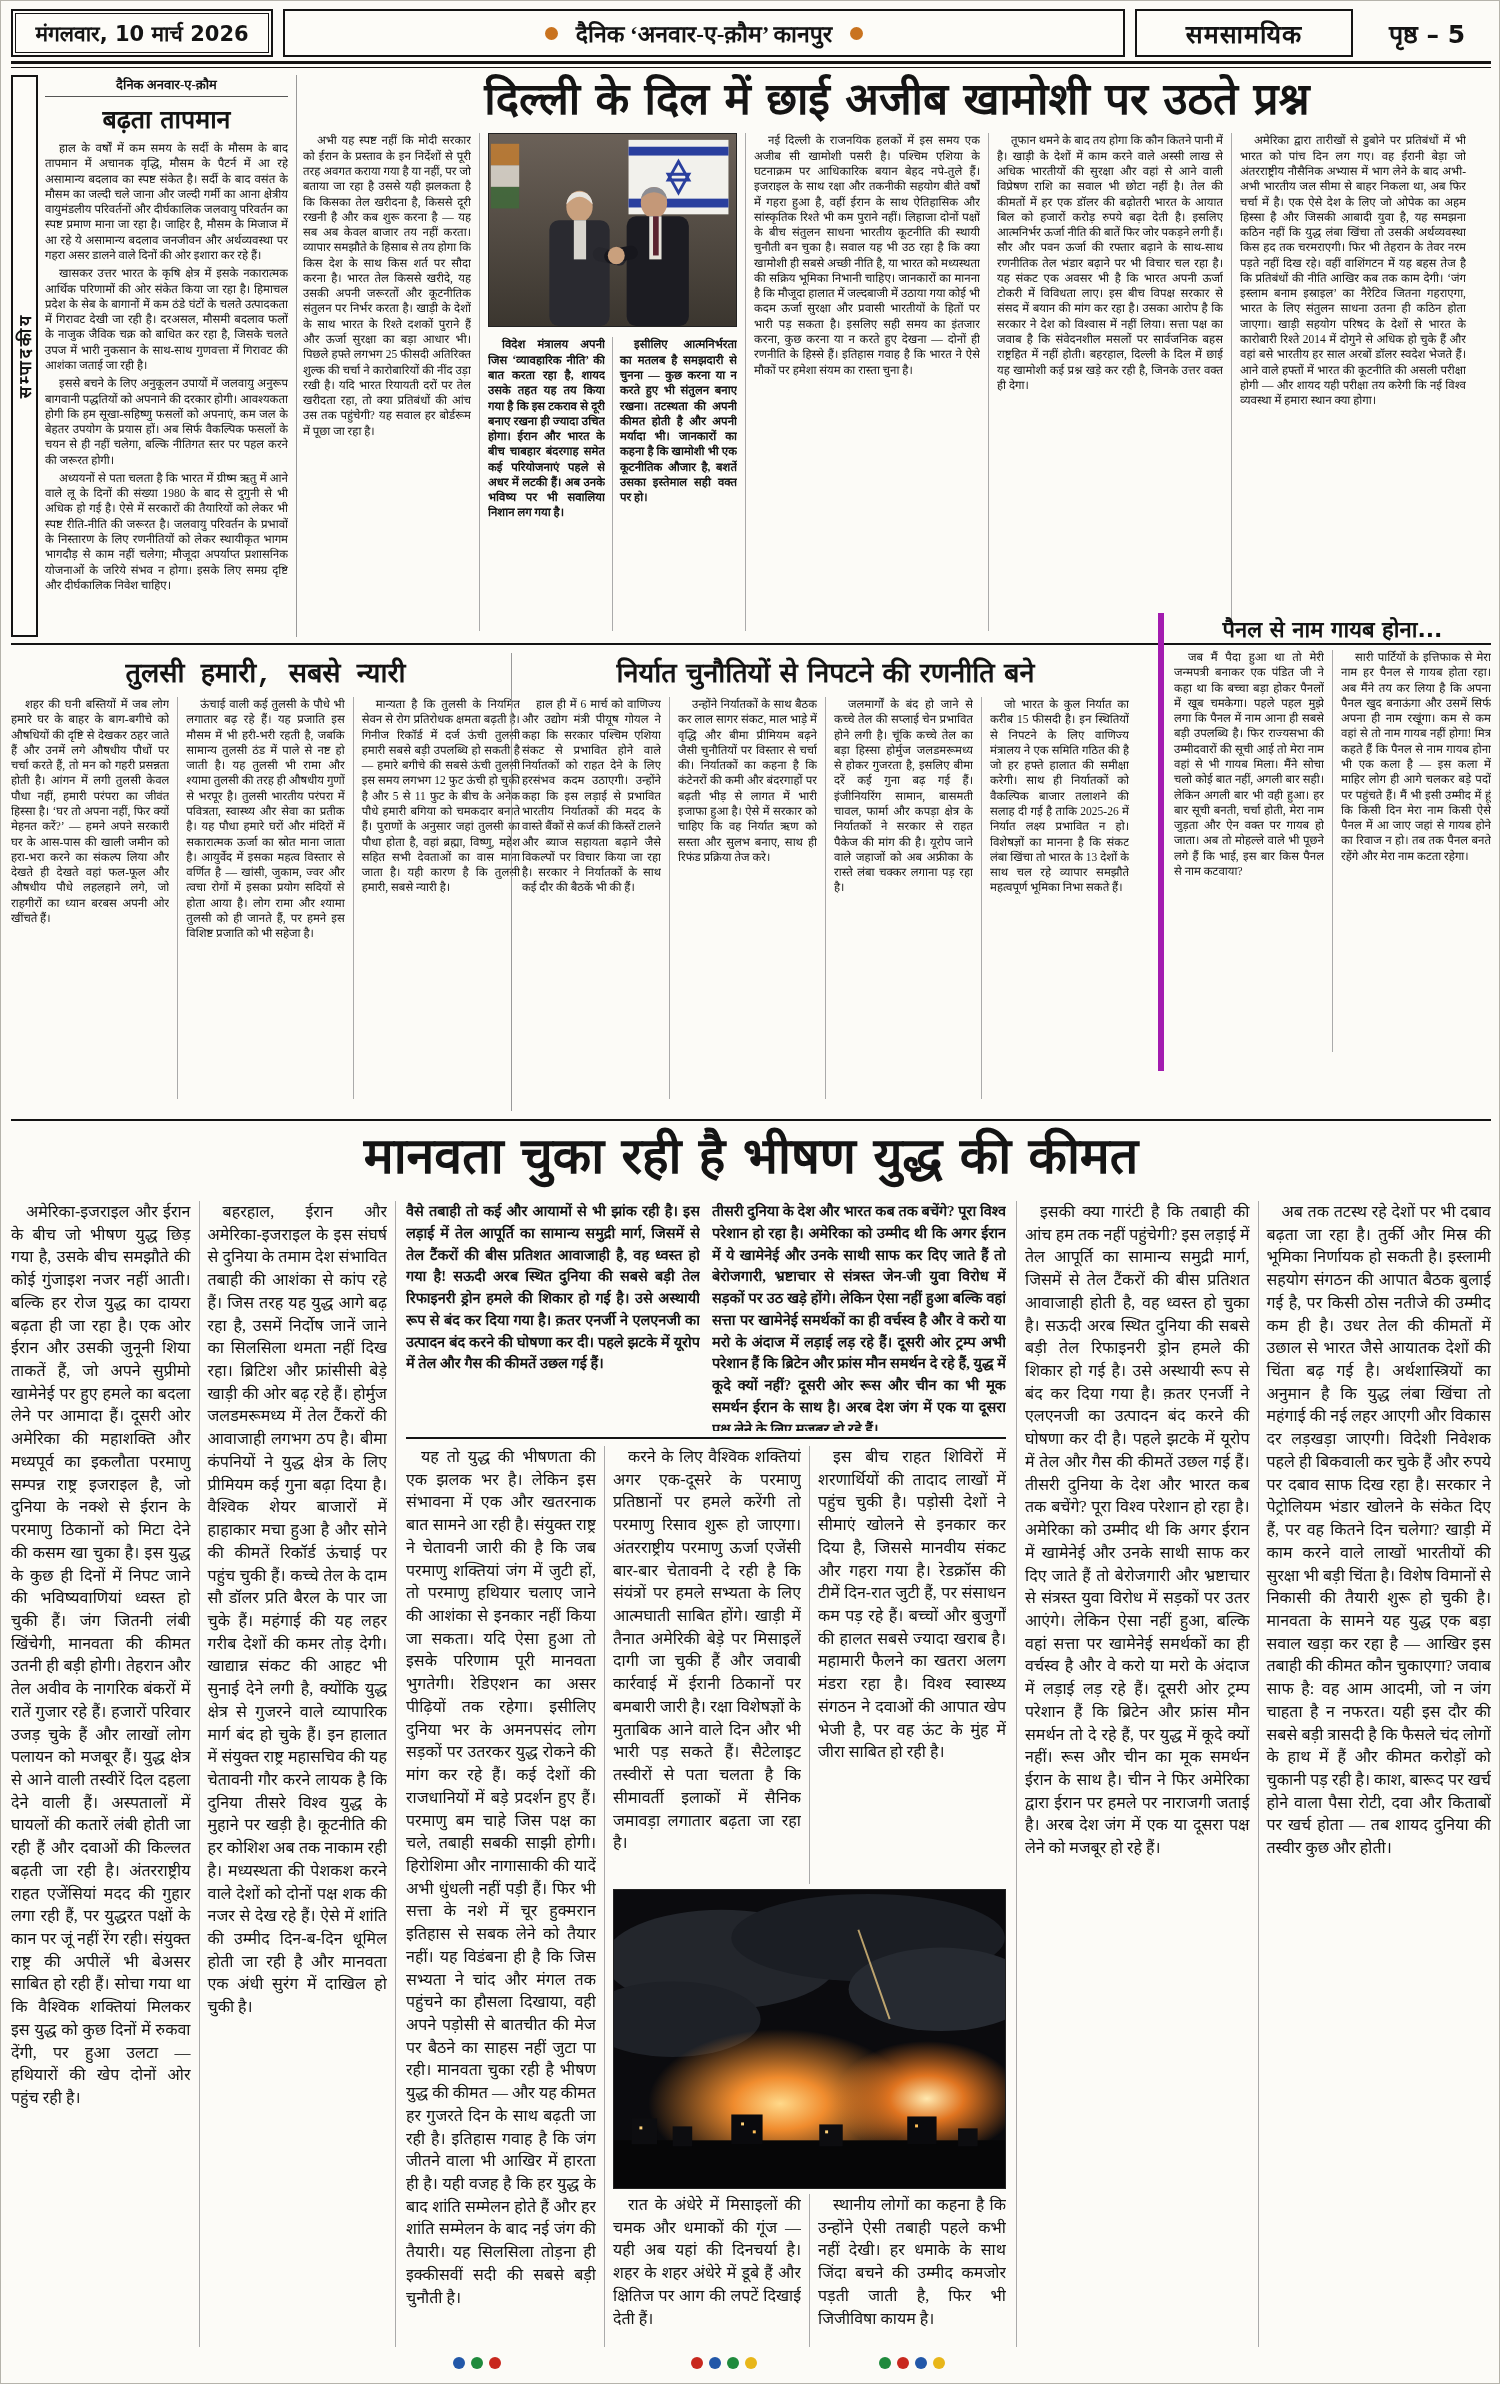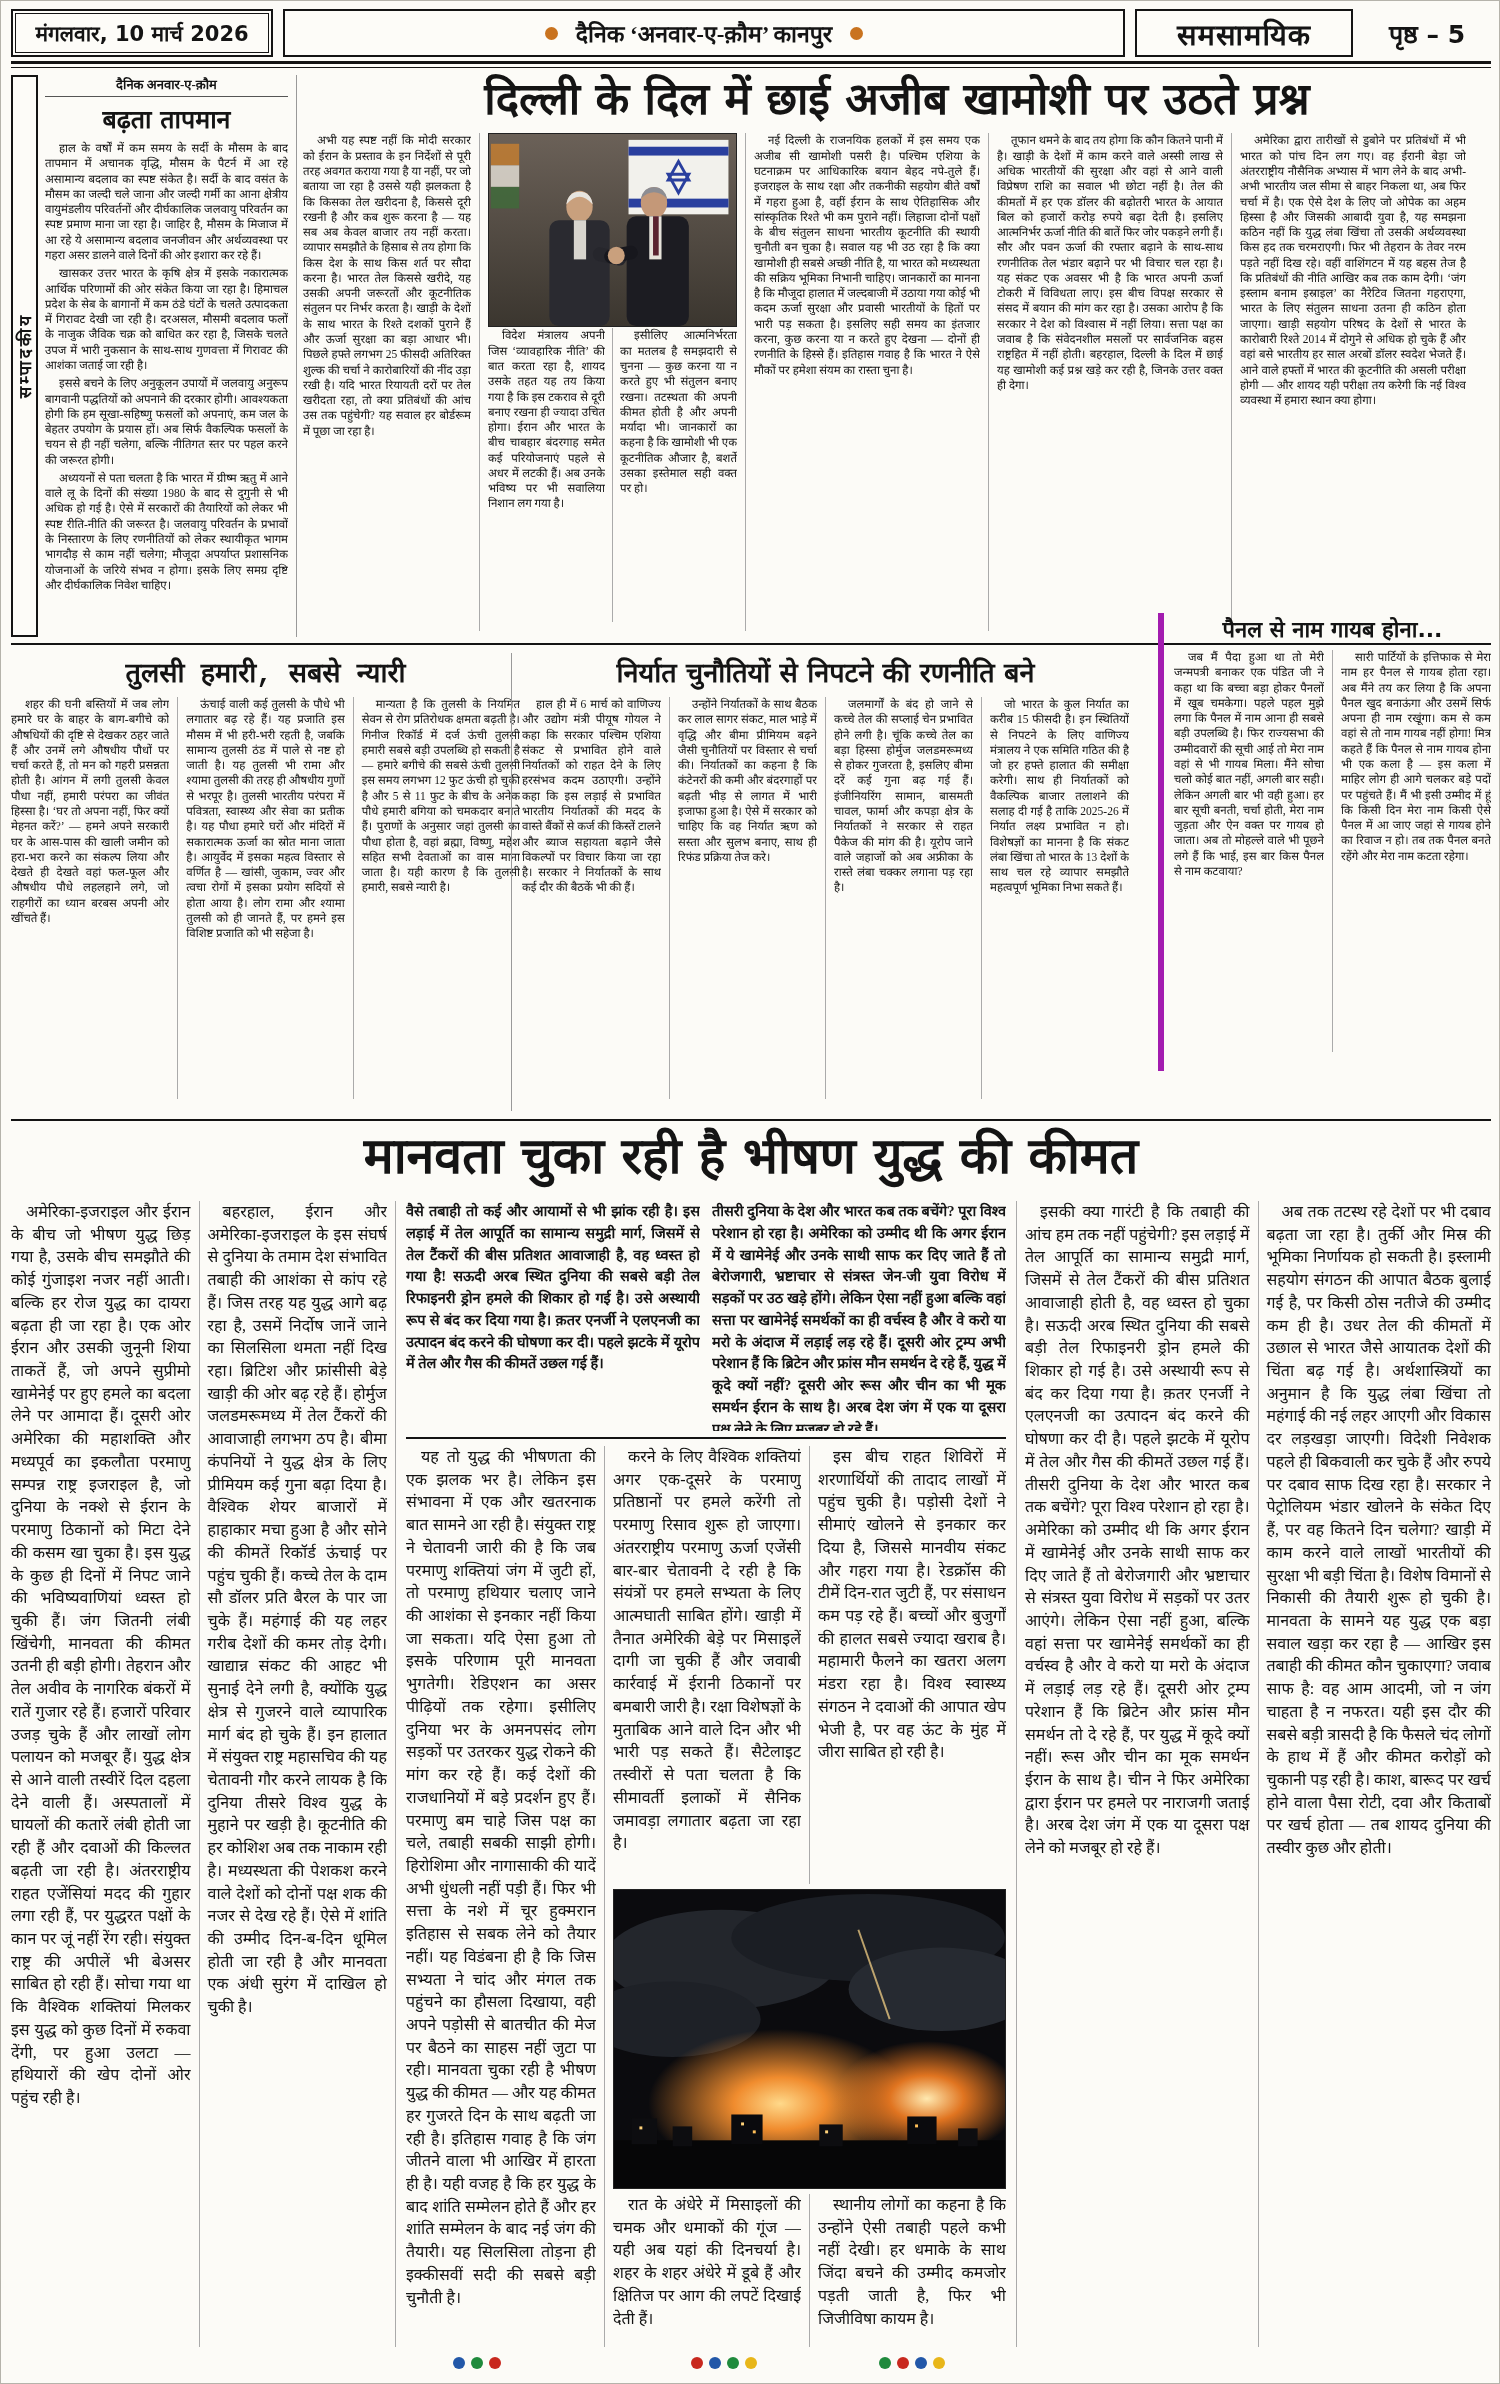--- a/index.html
+++ b/index.html
@@ -8,21 +8,21 @@
           font-family:"Liberation Serif","DejaVu Serif",serif; color:#141414; overflow:hidden;
           border:1px solid #b5b3ab; }
   .sans { font-family:"DejaVu Sans","Liberation Sans",sans-serif; }
 
   
   .masthead { position:absolute; left:10px; top:8px; width:1480px; height:48px; display:flex; gap:10px; }
   .mh-box { border:2px solid #141414; background:#fdfcf8; display:flex; align-items:center; justify-content:center; font-weight:bold; }
   .mh-date { width:262px; font-size:21px; box-shadow:inset 0 0 0 2px #fdfcf8, inset 0 0 0 3px #141414; }
   .mh-title { flex:1; gap:18px; font-size:23px; }
   .mh-bullet { width:13px; height:13px; border-radius:50%; display:inline-block; }
-  .mh-section { width:218px; font-size:29px; letter-spacing:1px; }
+  .mh-section { width:218px; font-size:25px; letter-spacing:1px; }
   .mh-page { width:128px; display:flex; align-items:center; justify-content:center; font-size:25px; font-weight:bold; }
   .rule-double { position:absolute; left:10px; top:60px; width:1480px; height:7px; border-top:3px solid #141414; border-bottom:1px solid #141414; }
 
   
   .bt p { font-size:11.5px; line-height:1.33; text-align:justify; text-indent:14px; margin-bottom:3px; }
   .col { overflow:hidden; }
   h1,h2 { font-family:"DejaVu Sans","Liberation Sans",sans-serif; font-weight:bold; text-align:center; }
 
   
   .editorial { position:absolute; left:10px; top:74px; width:286px; height:562px; display:flex; gap:7px; border-right:1px solid #999; padding-right:8px; }
@@ -32,21 +32,21 @@
   .ed-kicker { text-align:center; font-size:13px; font-weight:bold; border-bottom:1px solid #555; padding-bottom:3px; }
   .ed-title { font-size:25px; padding:4px 0 6px; }
 
   
   .lead { position:absolute; left:302px; top:74px; width:1188px; height:562px; }
   .lead-headline { font-size:44px; line-height:1.1; padding:0 0 10px; }
   .lead-body { display:flex; height:498px; }
   .lead-body > div + div { border-left:1px solid #aaa; margin-left:8px; padding-left:8px; }
   .lw1 { width:168px; } .lwm { width:258px; } .lw3 { width:235px; }
   .lead-photo { height:194px; border:1px solid #222; overflow:hidden; background:#44403a; }
-  .mini-cols { display:flex; margin-top:1px; height:294px; }
+  .mini-cols { display:flex; margin-top:10px; height:294px;font-weight:bold; }
   .mini { flex:1; overflow:hidden; }
   .mini + .mini { border-left:1px solid #aaa; margin-left:7px; padding-left:7px; }
 
   .hr-sec { position:absolute; left:10px; width:1480px; border-top:2px solid #141414; }
 
   
   .tulsi { position:absolute; left:10px; top:652px; width:509px; height:458px; }
   .tulsi h2 { font-size:27px; padding-bottom:7px;font-family:Liberation Mono, monospace; }
   .exp { position:absolute; left:510px; top:652px; width:618px; height:458px; border-left:1px solid #999; padding-left:10px; }
   .exp h2 { font-size:27px; padding-bottom:7px; }

